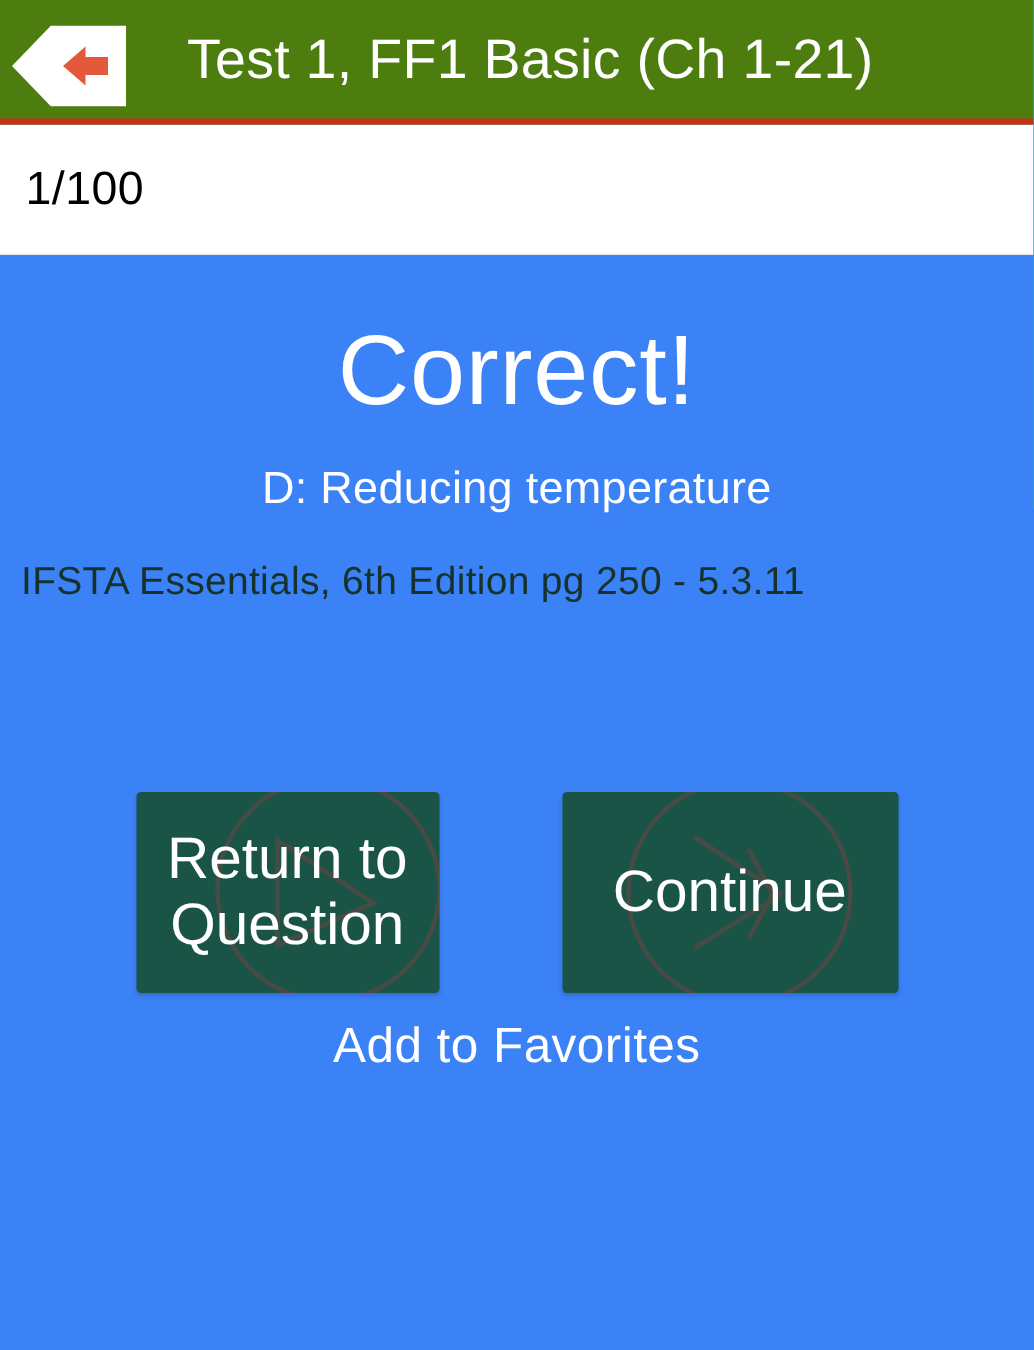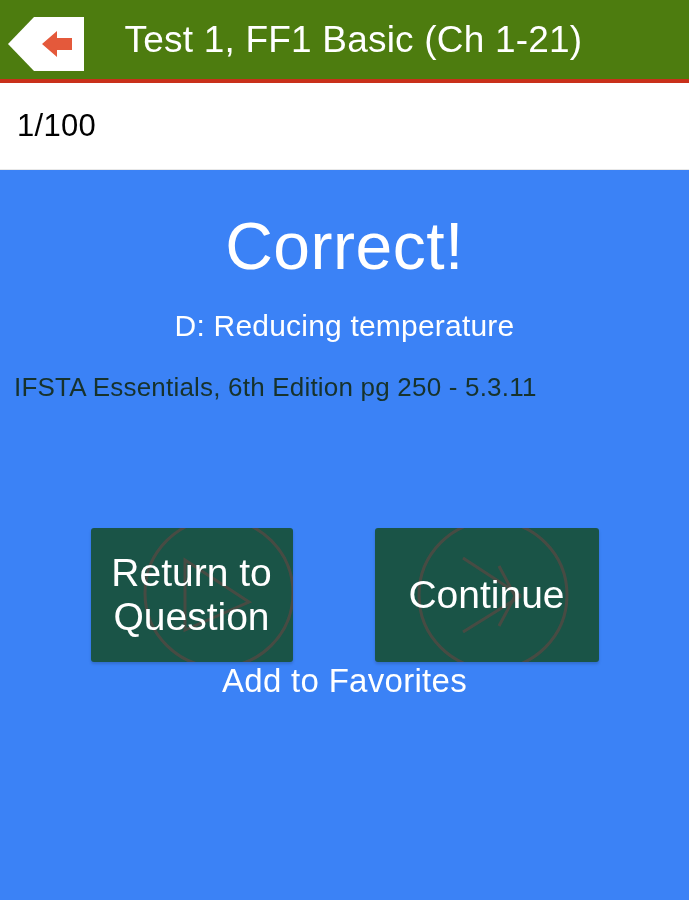--- a/index.html
+++ b/index.html
@@ -151,21 +151,21 @@
     z-index: 1;
     pointer-events: none;
     opacity: 0.40;
   }
   .wm-return { left: 38px; top: -30px; }
   .wm-continue { left: 28px; top: -28px; }
 
   .favorites {
     position: absolute;
     left: 0;
-    top: 492px;
+    top: 508px;
     width: 689px;
     text-align: center;
     font-size: 33px;
     color: #ffffff;
     letter-spacing: 0.3px;
     cursor: pointer;
   }
 </style>
 </head>
 <body>

